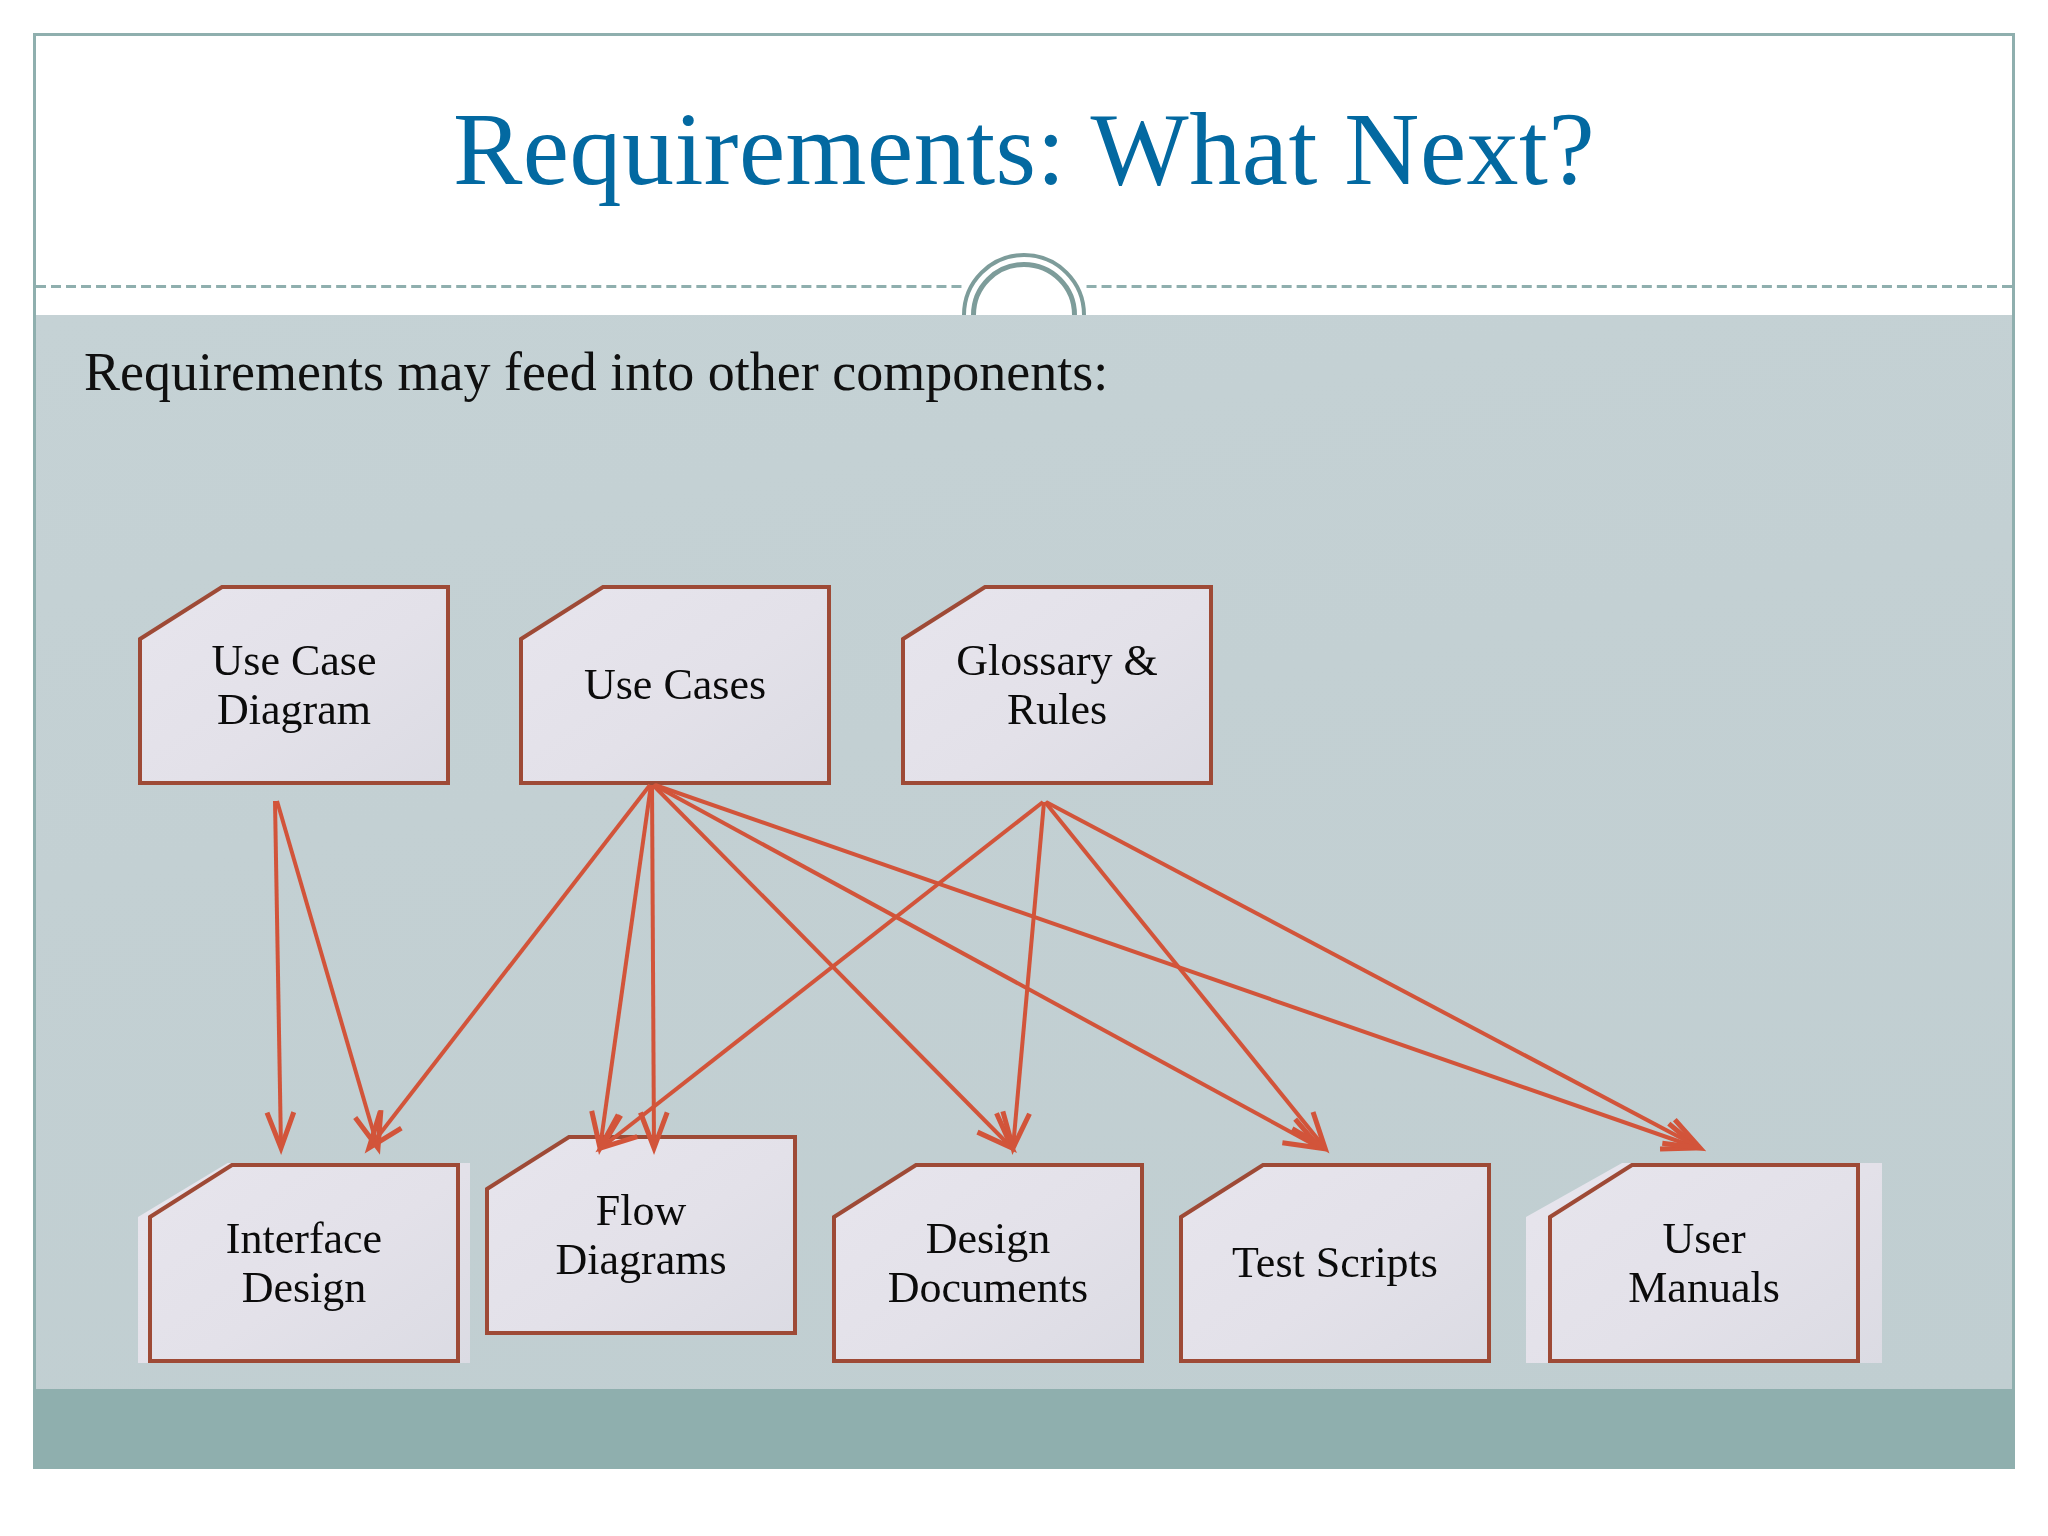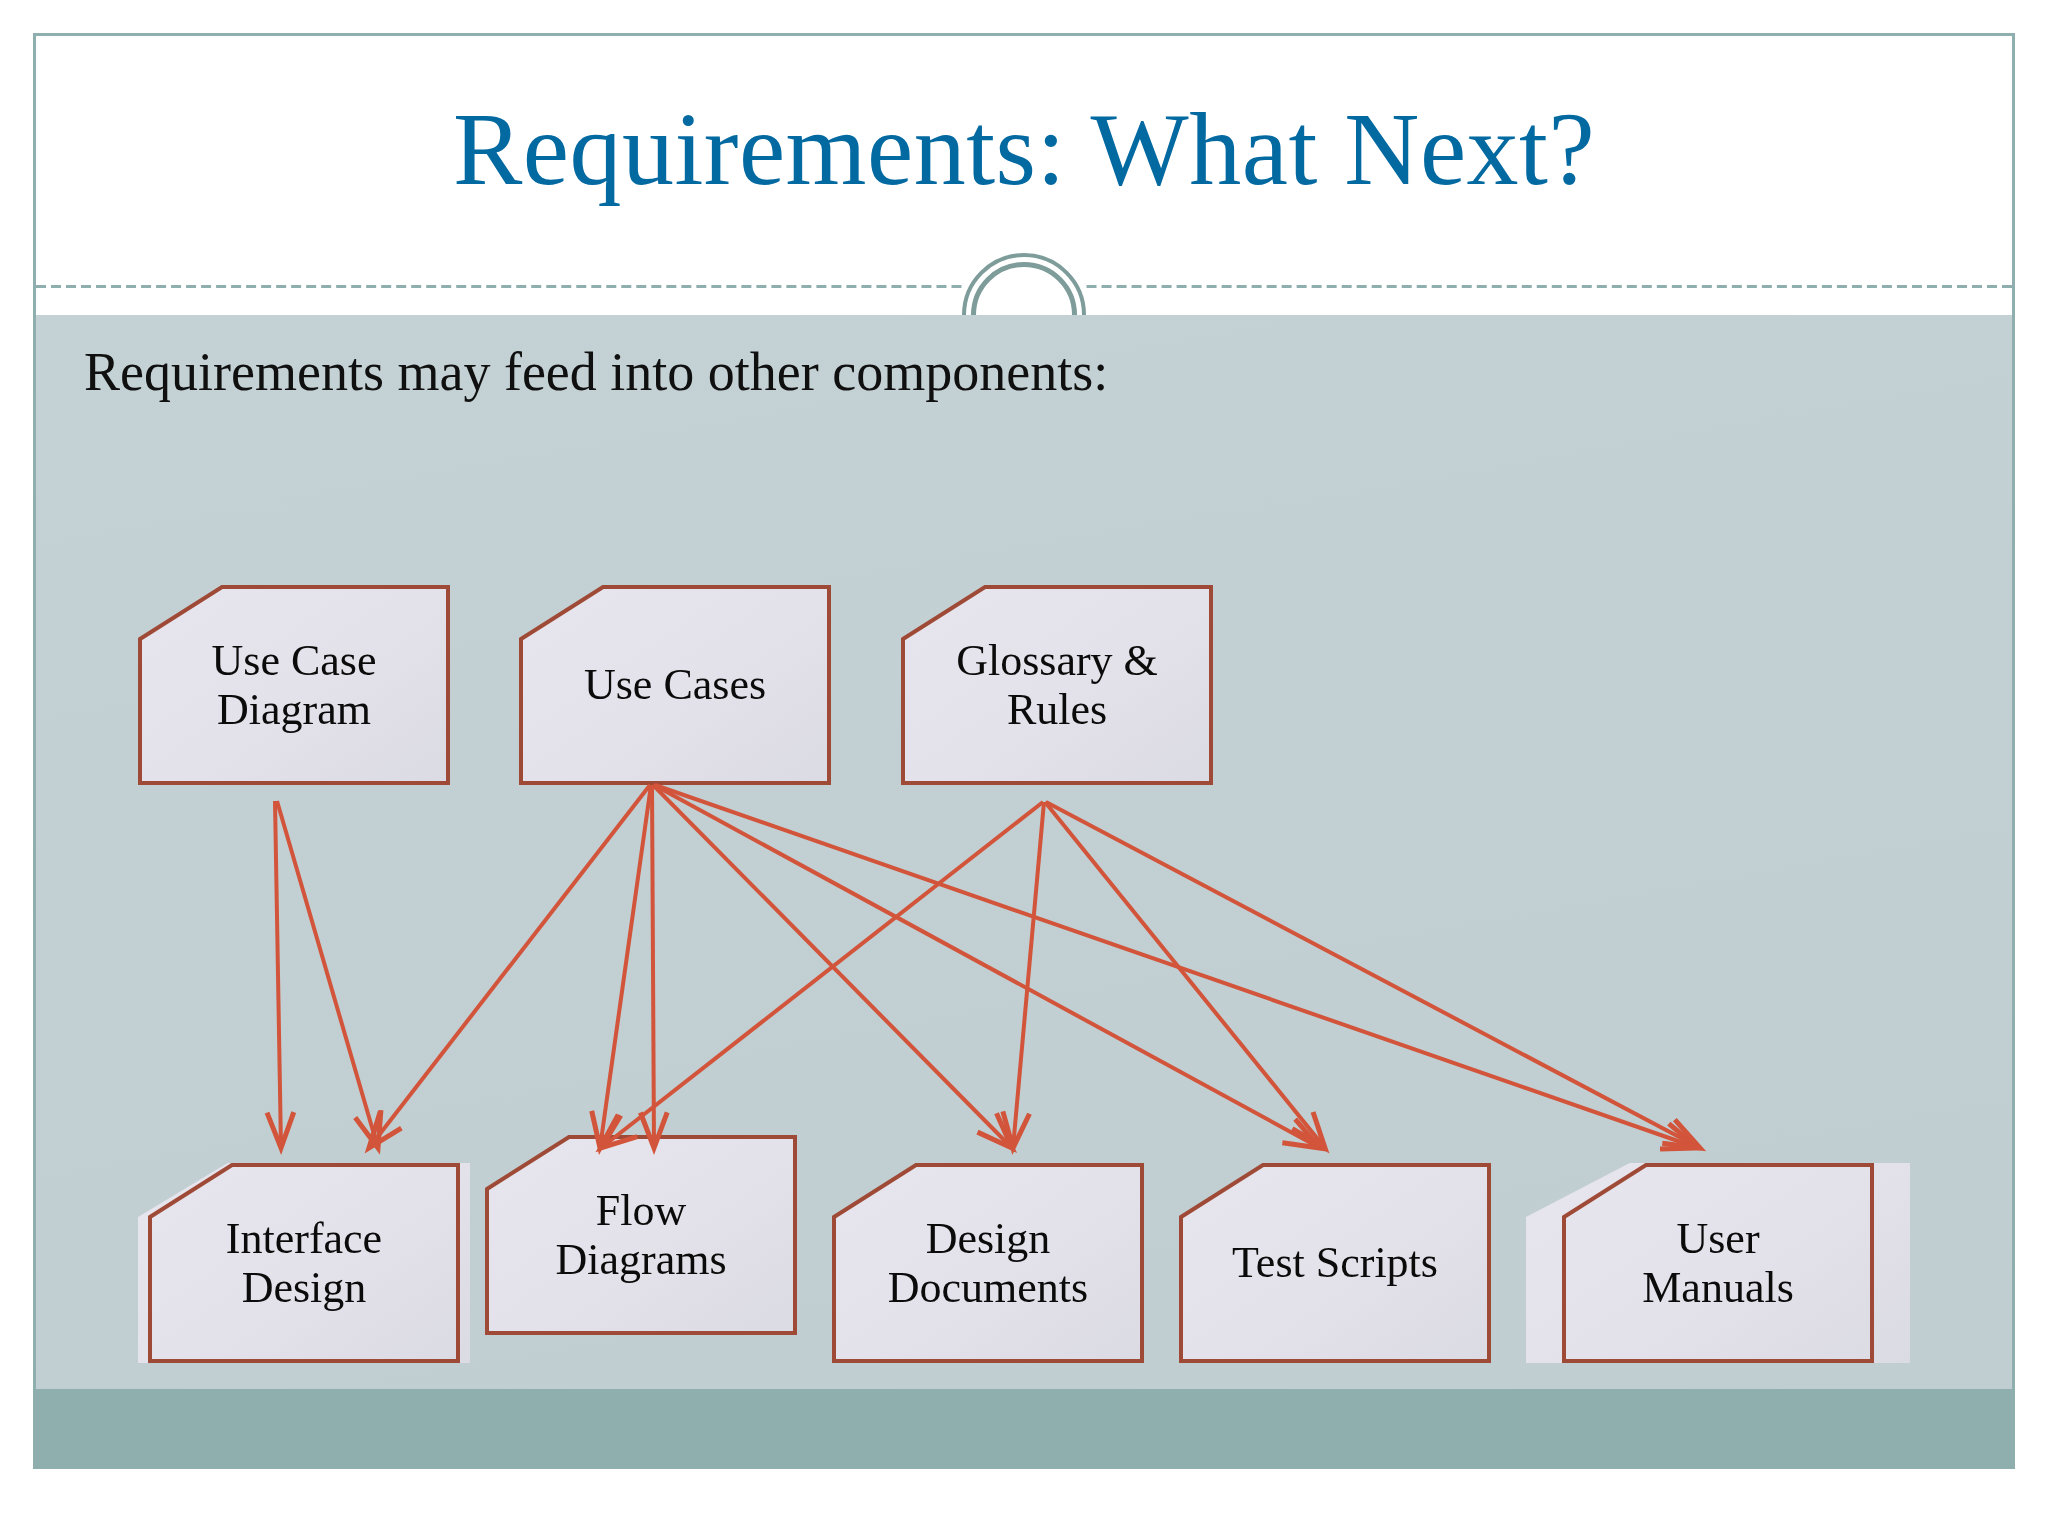--- a/index.html
+++ b/index.html
@@ -175,21 +175,21 @@
           </div>
           <div class="node-outer" style="left: 1143px; top: 848px; width: 312px; height: 200px;">
             <div class="node-fill"></div>
             <svg class="node-stroke" viewBox="0 0 312 200">
               <polygon points="2,54 84,2 310,2 310,198 2,198" fill="none" stroke="#9E4A36" stroke-width="4" stroke-linejoin="miter"></polygon>
             </svg>
             <div class="node-label">
               <span>Test Scripts</span>
             </div>
           </div>
-          <div class="node-outer" style="left: 1490px; top: 848px; width: 356px; height: 200px; padding-left: 28px;">
+          <div class="node-outer" style="left: 1490px; top: 848px; width: 356px; height: 200px;">
             <div class="node-fill"></div>
             <svg class="node-stroke" viewBox="0 0 312 200">
               <polygon points="2,54 84,2 310,2 310,198 2,198" fill="none" stroke="#9E4A36" stroke-width="4" stroke-linejoin="miter"></polygon>
             </svg>
             <div class="node-label">
               <span>User</span>
               <span class="l2">Manuals</span>
             </div>
           </div>
         </div>

